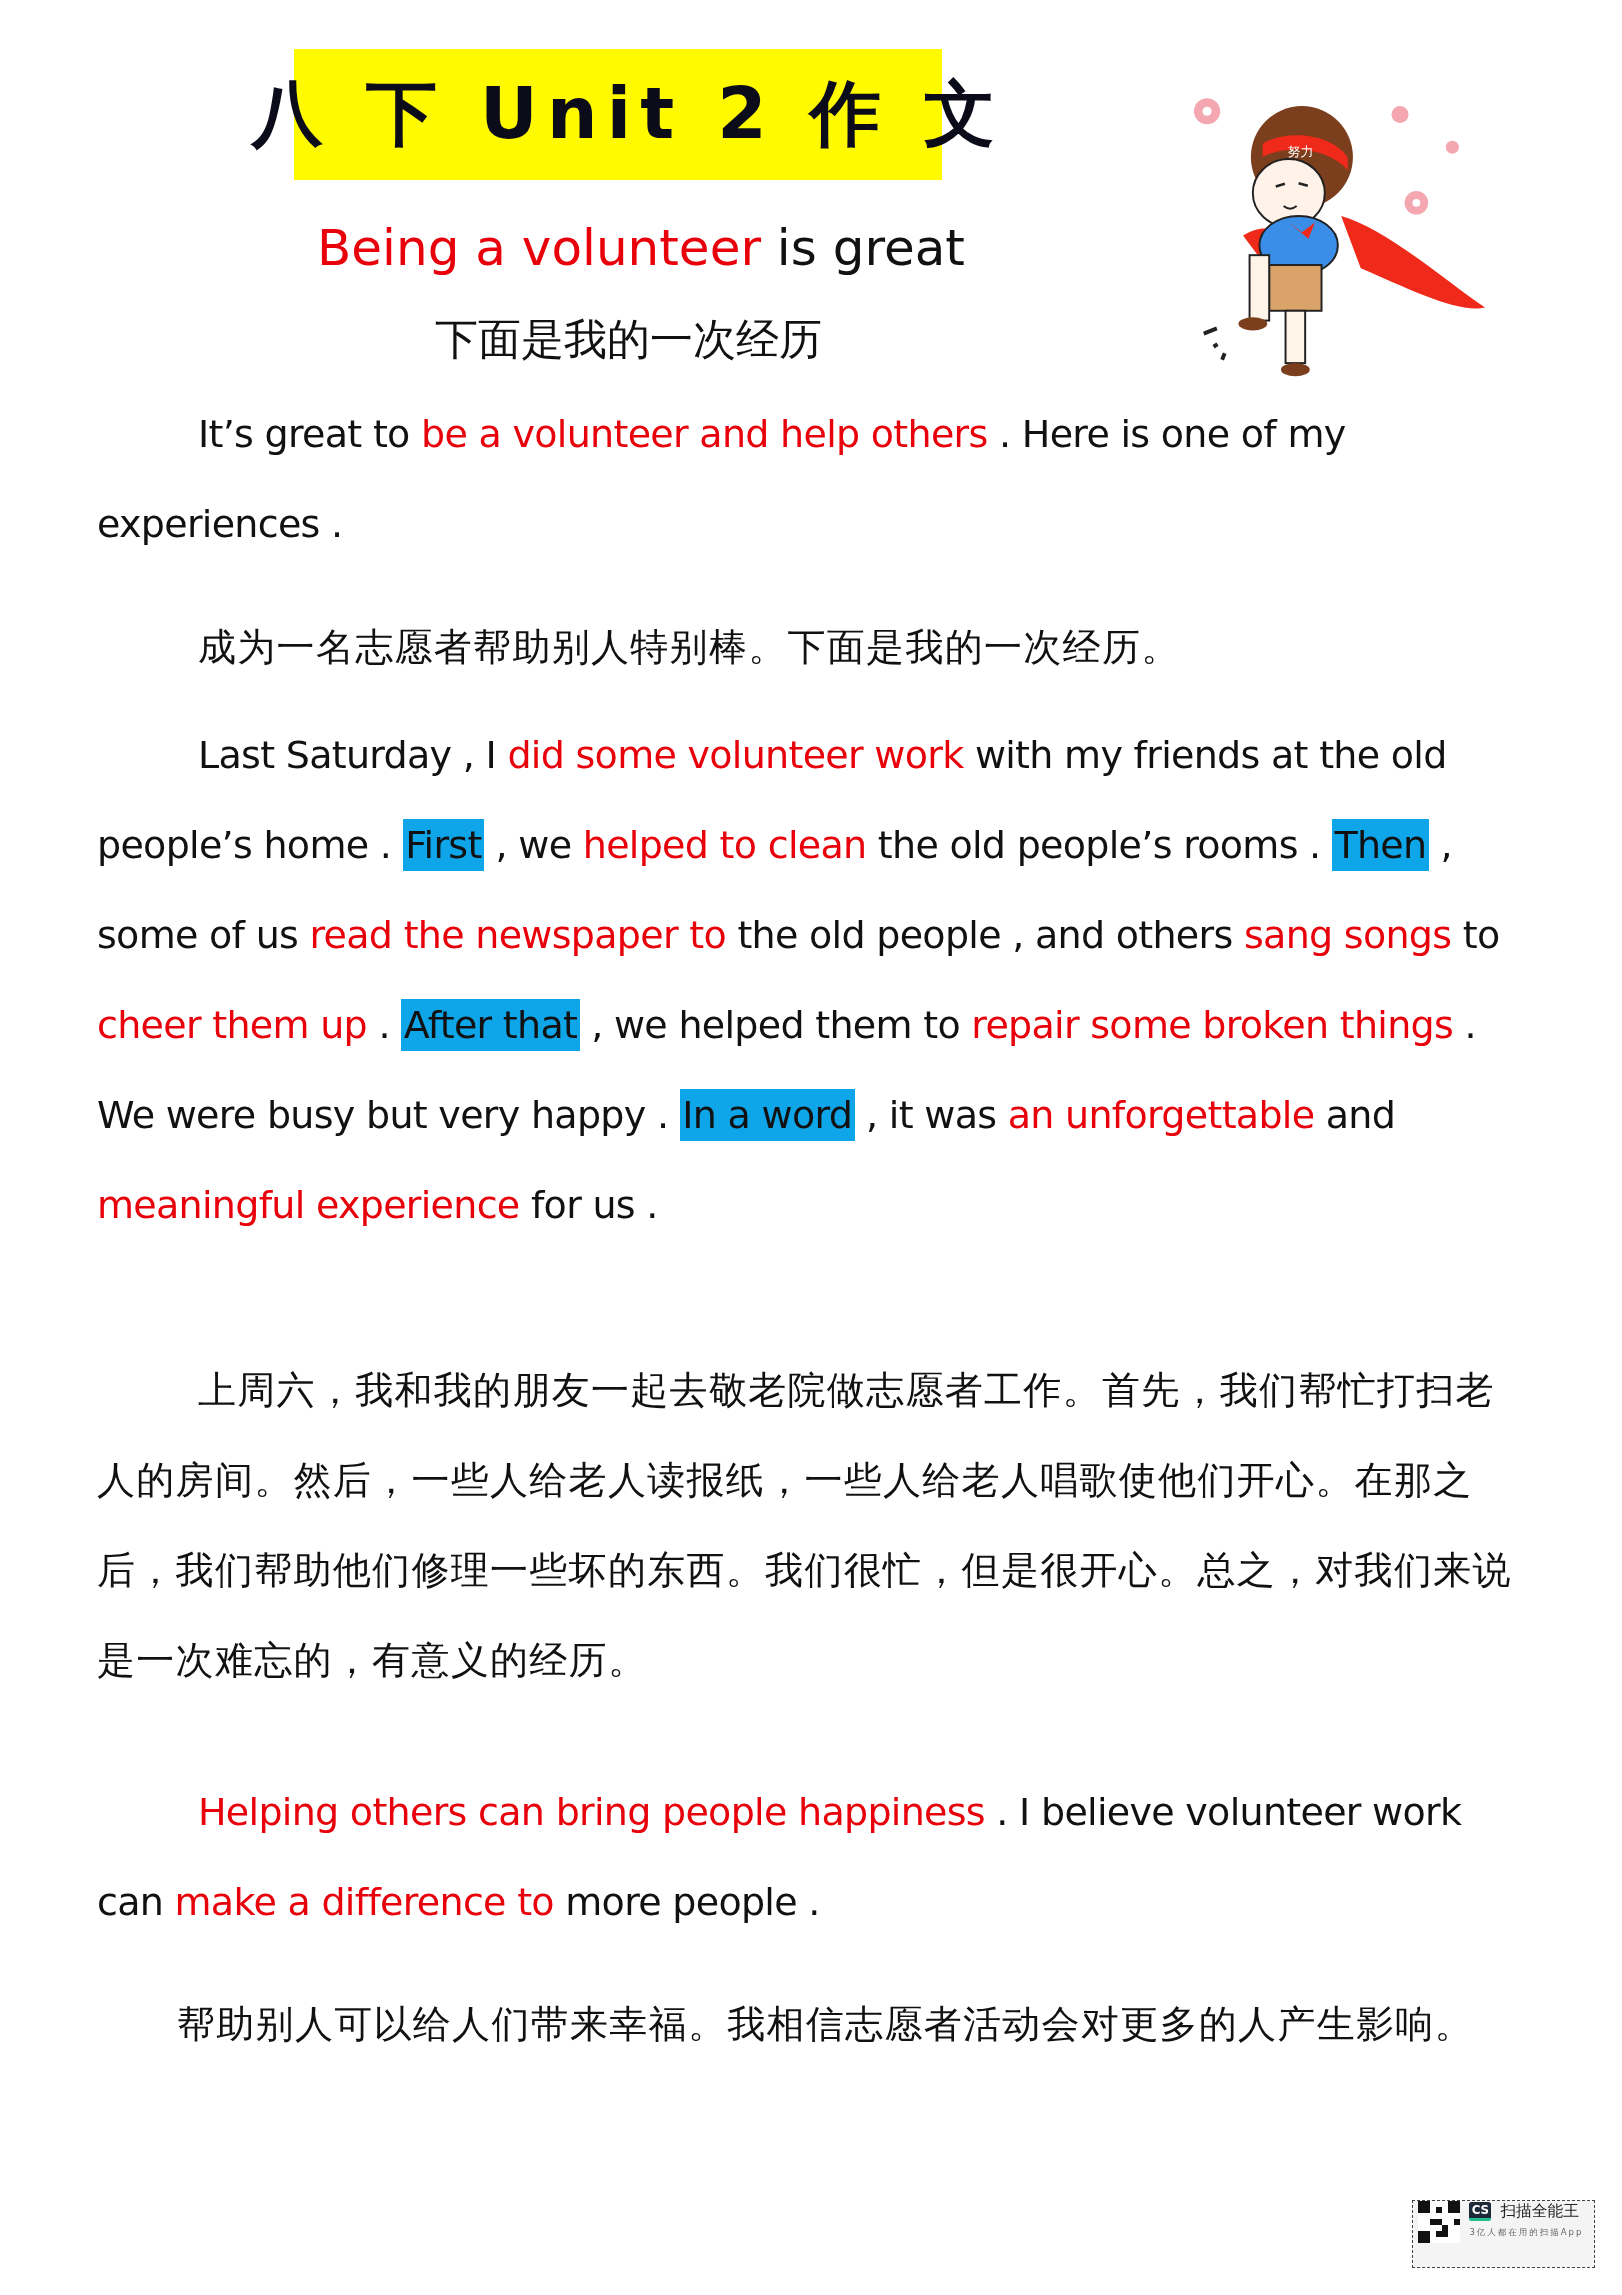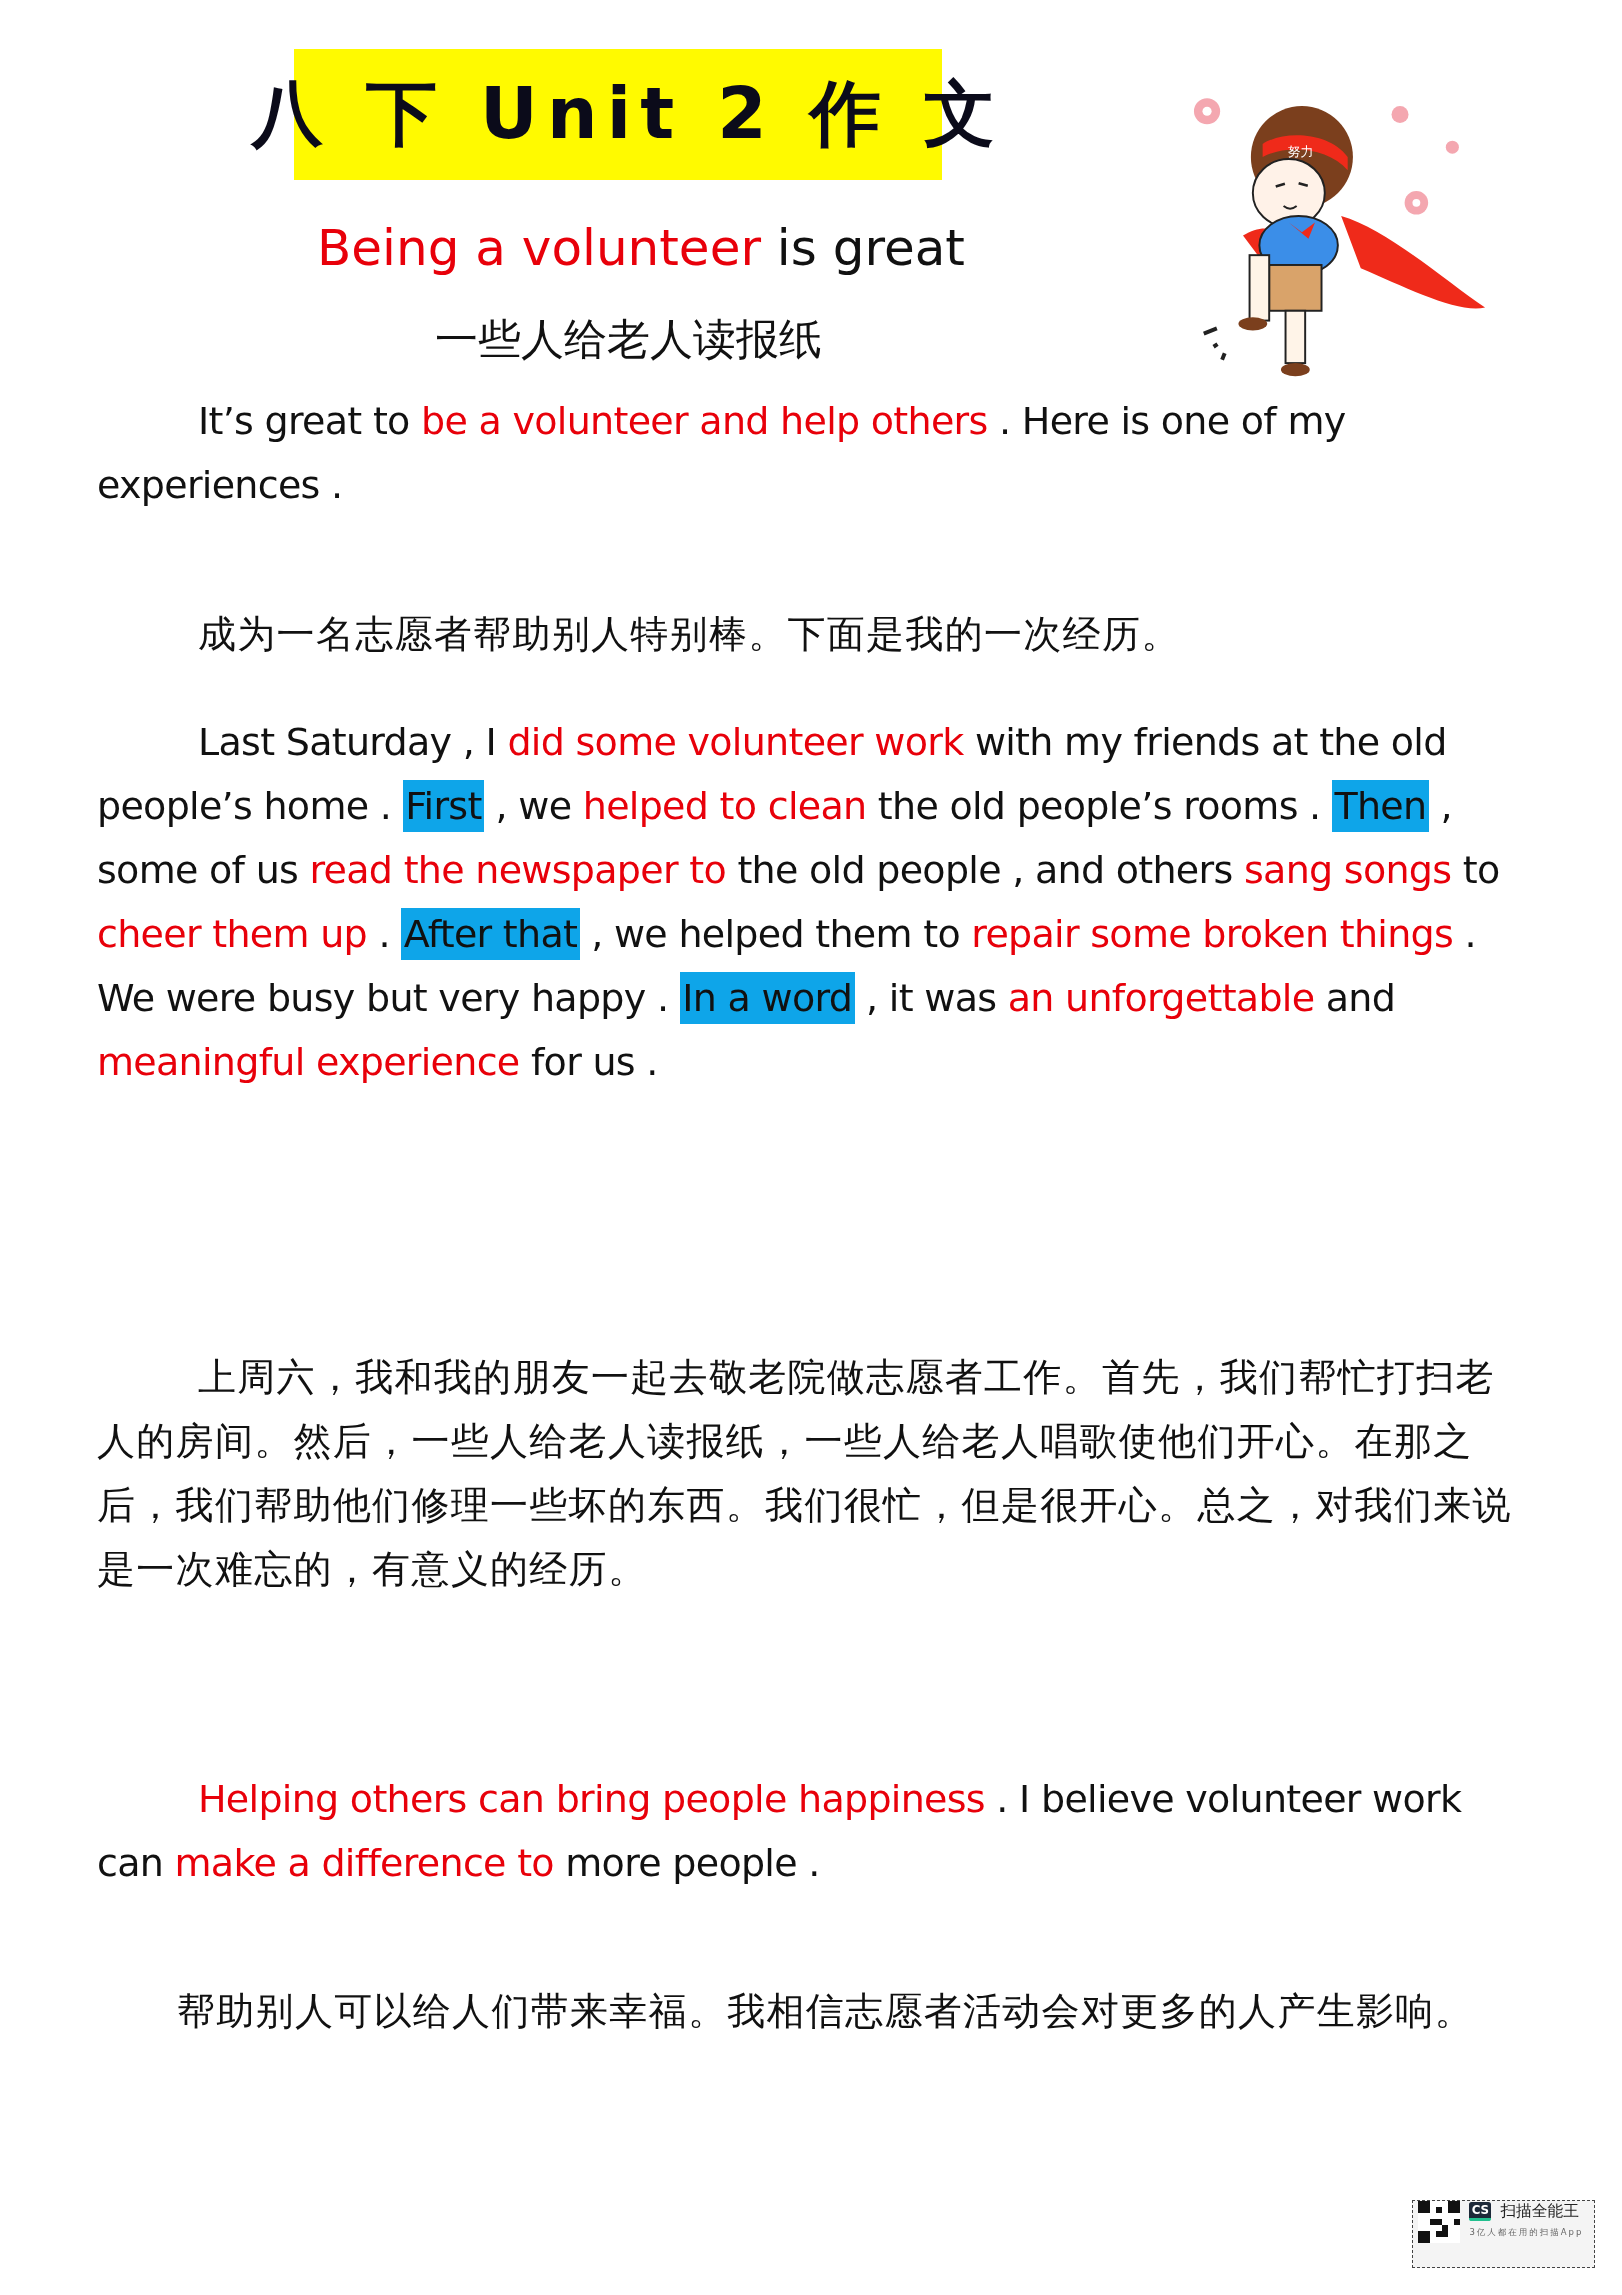--- a/index.html
+++ b/index.html
@@ -21,21 +21,21 @@
   }
   .subtitle-cn {
     position: absolute; left: 435px; top: 311px; font-size: 43px;
     font-family: "DejaVu Sans", sans-serif;
   }
   .red { color: #e8000a; }
   .hl { background: #0ea5e9; padding: 3.9px 2.6px; }
   .para {
     position: absolute; left: 97px; width: 1433px;
     font-family: "DejaVu Sans", sans-serif; font-size: 38px;
-    line-height: 64px; letter-spacing: -0.7px;
+    line-height: 90px; letter-spacing: -0.7px;
   }
   .para .indent { display: inline-block; width: 101px; }
   .cn { font-size: 38px; letter-spacing: 1.3px; }
   .illustration { position: absolute; left: 1171px; top: 72px; width: 373px; height: 314px; }
   .cs-badge {
     position: absolute; left: 1412px; top: 2200px; width: 183px; height: 68px;
     border: 1.3px dashed #444; background: #f4f4f4; display: flex; align-items: flex-start;
     padding: 0 5.2px; box-sizing: border-box;
   }
   .qr { width: 42px; height: 42px; margin-right: 9.2px; }
@@ -52,21 +52,21 @@
 </head>
 <body>
 
 <div class="title-box">
   <span class="title-text">八 下 Unit 2 作 文</span>
 </div>
 
 <div class="subtitle">
   <span class="red">Being a volunteer</span><span> is great</span>
 </div>
-<div class="subtitle-cn">一些人给老人读报纸</div>
+<div class="subtitle-cn">下面是我的一次经历</div>
 
 <svg class="illustration" viewBox="0 0 570 480">
   <g fill="#f4a7b0">
       <circle cx="55" cy="60" r="20"></circle>
       <circle cx="55" cy="60" r="7" fill="#fff"></circle>
     </g>
   <g fill="#f4a7b0">
       <circle cx="350" cy="65" r="13"></circle>
       <circle cx="430" cy="115" r="10"></circle>
       <circle cx="375" cy="200" r="18"></circle>

